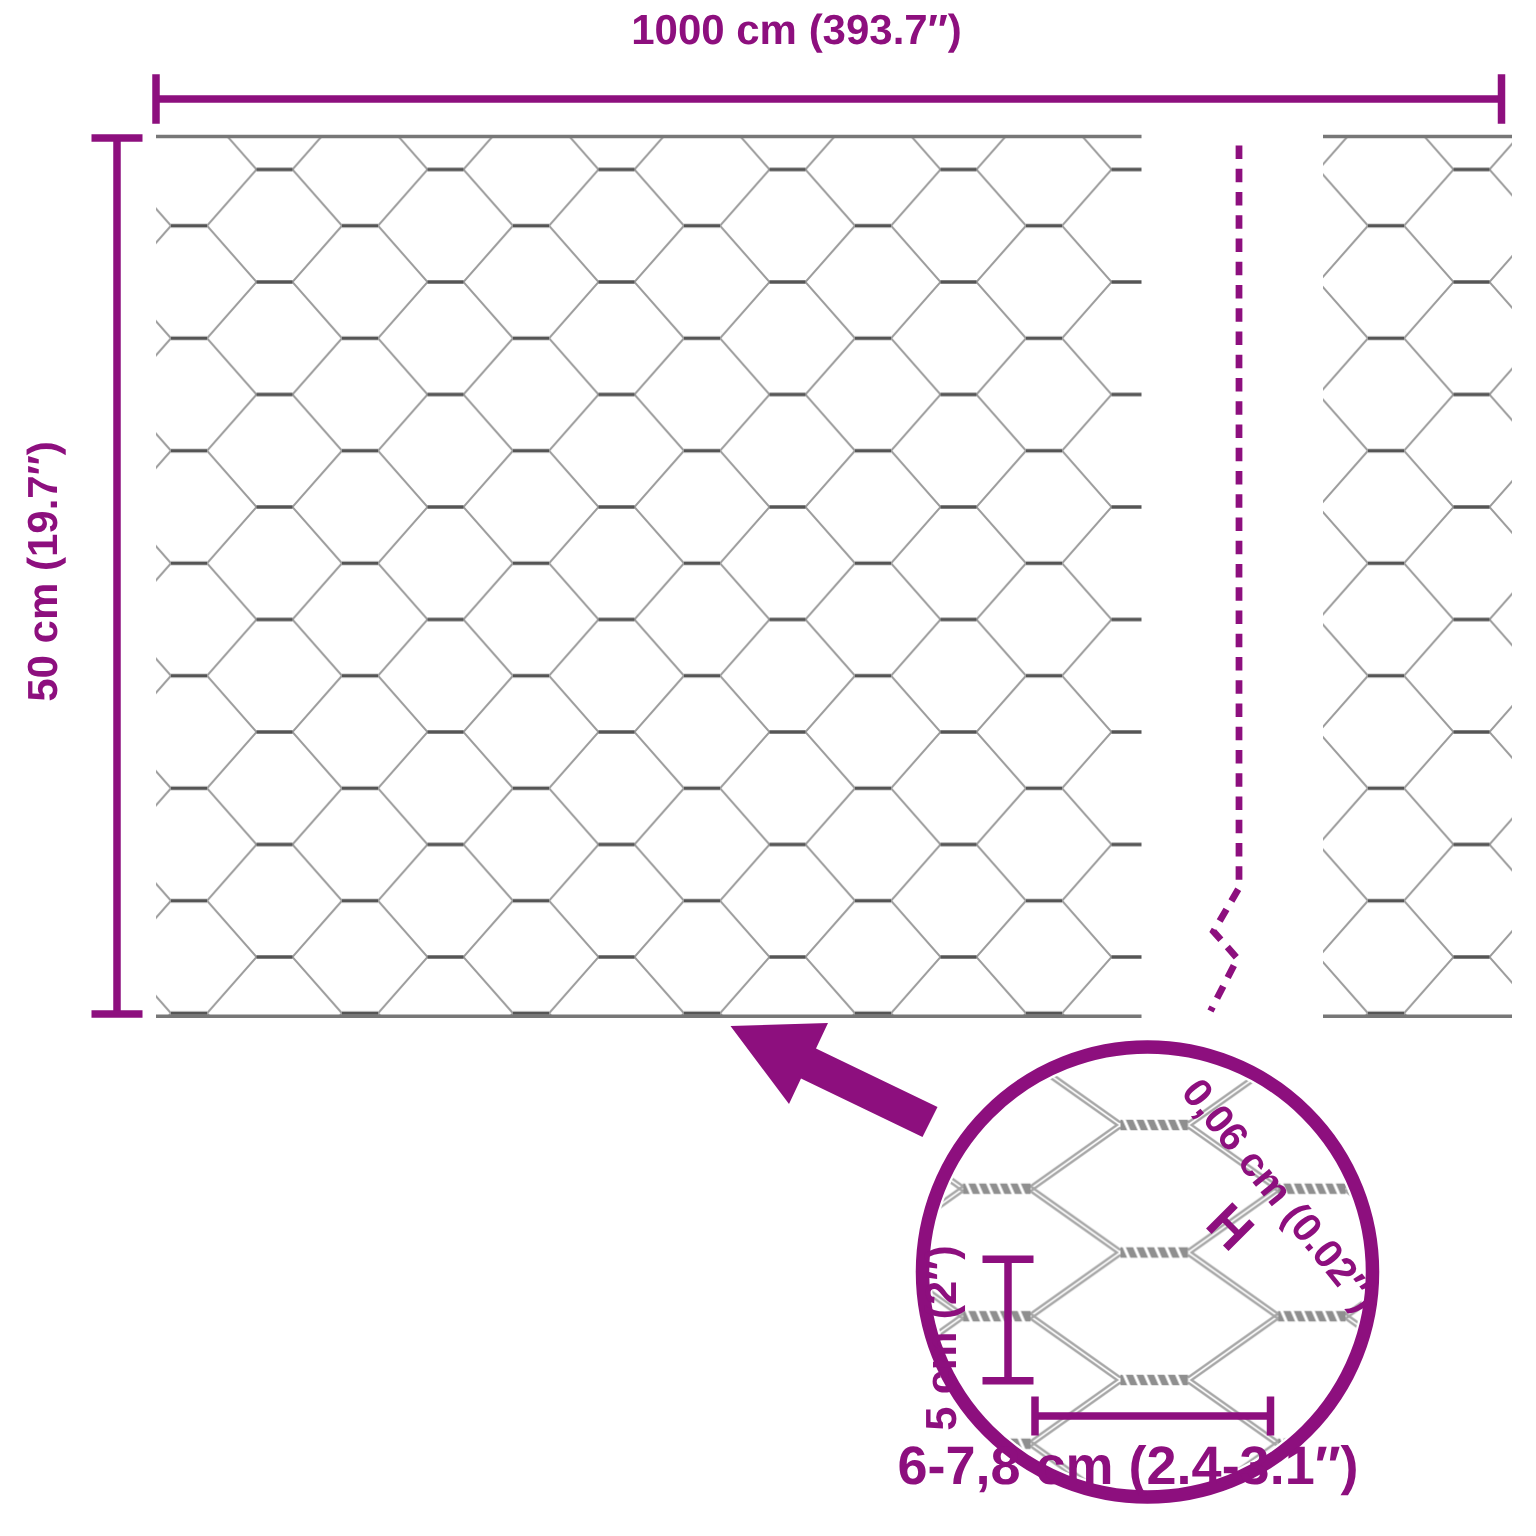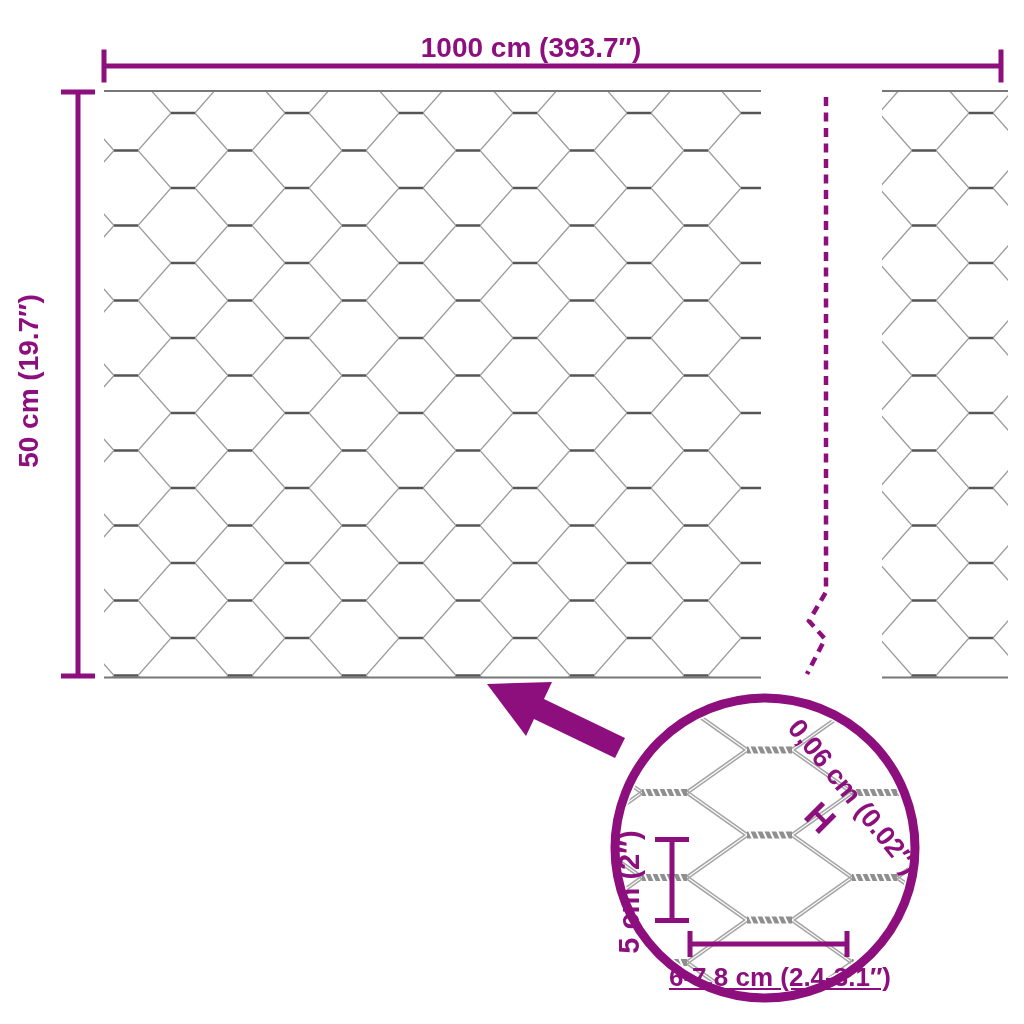--- a/index.html
+++ b/index.html
@@ -22,26 +22,26 @@
   .dwire{stroke:var(--color-detail-wire);stroke-width:1.6;fill:none;}
   .twist{stroke:var(--color-twist);stroke-width:7;fill:none;}
   .hatch{stroke:#ffffff;stroke-width:2;fill:none;}
   .dim{stroke:var(--color-accent);stroke-width:5;fill:none;}
   .dim-thin{stroke:var(--color-accent);stroke-width:5;fill:none;}
   .break{stroke:var(--color-accent);stroke-width:4.5;fill:none;stroke-dasharray:9 6.5;}
   .label{
     position:absolute;color:var(--color-accent);font-weight:bold;white-space:nowrap;
     transform:translate(-50%,-50%);line-height:1;
   }
-  .lbl-roll-width{left:531px;top:20px;font-size:28px;margin-top:28px;}
+  .lbl-roll-width{left:531px;top:20px;font-size:28px;}
   .lbl-roll-height{left:29px;top:381px;font-size:28px;transform:translate(-50%,-50%) rotate(-90deg);}
   .lbl-thickness{left:853px;top:797px;font-size:27px;transform:translate(-50%,-50%) rotate(51deg);}
   .lbl-thickness-marker{left:820px;top:818px;font-size:36px;transform:translate(-50%,-50%) rotate(45deg);}
   .lbl-cell-height{left:629px;top:892px;font-size:29px;transform:translate(-50%,-50%) rotate(-90deg);}
-  .lbl-cell-width{left:780px;top:977px;font-size:26px;text-decoration:underline;}
+  .lbl-cell-width{left:752px;top:977px;font-size:36px;}
 </style>
 </head>
 <body>
 
 <div class="stage">
 
   <svg width="1024" height="1024" viewBox="0 0 1024 1024">
     <defs>
       <pattern id="hexMain" width="114" height="75" patternUnits="userSpaceOnUse" patternTransform="translate(24,38)">
         <path class="wire" d="M0 37.5 L33 0 M0 37.5 L33 75 M57 0 L90 37.5 M90 37.5 L57 75"></path>

